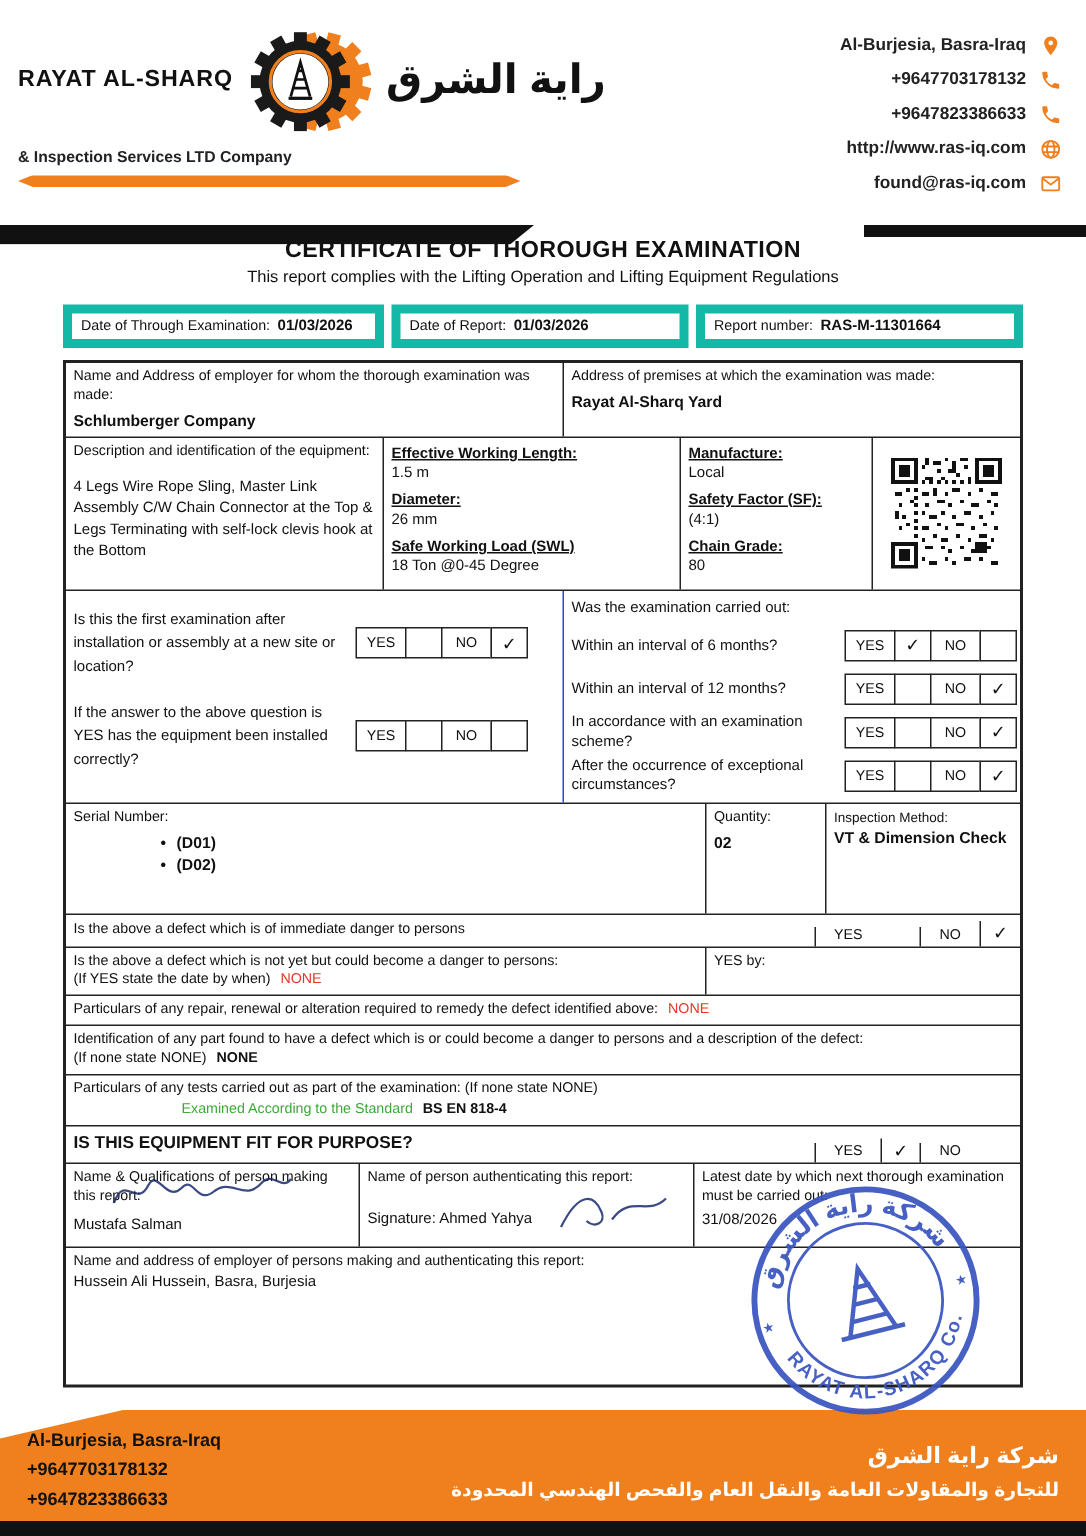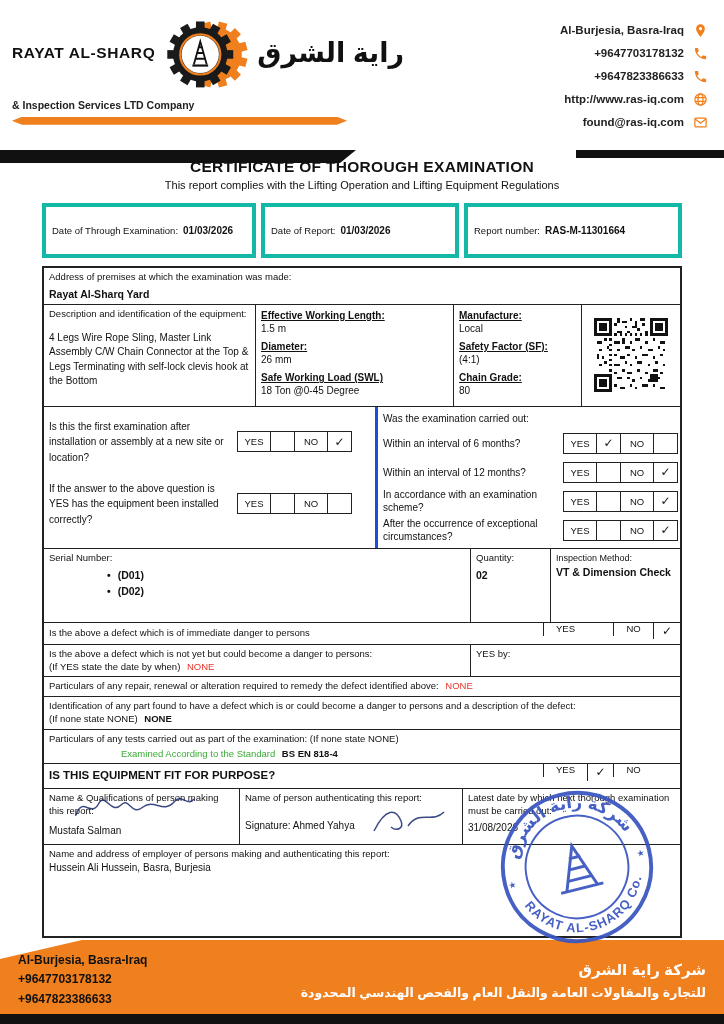--- a/index.html
+++ b/index.html
@@ -24,21 +24,21 @@
             clip-path:polygon(0 0,100% 0,calc(100% - 16px) 100%,0 100%)}
   .bar-right{position:absolute;right:0;top:150px;width:148px;height:8px;background:#111}
 
   
   .title{text-align:center;margin-top:28px}
   .title h1{font-size:15.5px;letter-spacing:.3px}
   .subtitle{font-size:11px;margin-top:3px}
 
   
   .meta{display:flex;gap:5px;margin:12px 42px 0}
-  .meta-cell{border:4px solid #14b8a6;padding:18px 6px;font-size:9.5px;display:flex;gap:5px;align-items:flex-start}
+  .meta-cell{border:6px solid #14b8a6;padding:3px 6px;font-size:9.5px;display:flex;gap:5px;align-items:flex-start}
   .meta-cell .v{font-weight:bold;font-size:10px}
   .mc1{width:214px}.mc2{width:198px}.mc3{flex:1}
 
   
   .mtable{margin:8px 42px 0;border:2px solid #222}
   .trow{display:flex;border-top:1px solid #222}
   .trow:first-child{border-top:none}
   .cell{padding:3px 5px;font-size:9.5px;line-height:1.35}
   .cell + .cell{border-left:1px solid #222}
   .val-b{font-weight:bold;font-size:10.5px;margin-top:3px}
@@ -46,39 +46,39 @@
   .r2 .c1{width:331px}.r2 .c2{flex:1}
   .r3{min-height:102px}
   .r3 .c1{width:211px}.r3 .c2{width:198px}.r3 .c3{width:128px}
   .r3 .c4{flex:1;display:flex;align-items:center;justify-content:center;padding:4px}
   .desc{margin-top:10px;font-size:10px;line-height:1.45}
   .spec-lbl{font-weight:bold;text-decoration:underline;font-size:10px;margin-top:1px}
   .spec-val{font-size:10px;margin-bottom:4px}
 
   .r4{min-height:138px}
   .r4-left{width:331px;padding:4px 2px 2px 5px}
-  .r4-right{flex:1;border-left:3px solid #1d4ed8;padding:4px 2px 2px 5px}
+  .r4-right{flex:1;border-left:1px solid #1d4ed8;padding:4px 2px 2px 5px}
   .qgroup{display:flex;align-items:center;min-height:62px}
   .qtext{width:188px;font-size:10px;line-height:1.55;padding-right:4px}
   .yn{display:flex}
   .yn > div{border:1px solid #222;height:21px;display:flex;align-items:center;justify-content:center;background:#fff}
   .yn > div + div{margin-left:-1px}
   .yn-lbl{width:34px;font-size:9.5px}
   .yn-box{width:25px;font-size:12px;font-weight:bold}
   .carried-header{font-size:10px;margin:2px 0 6px}
   .subq{display:flex;align-items:center;min-height:27px;margin-bottom:2px}
   .subq .txt{flex:1;font-size:10px;line-height:1.3;padding-right:4px}
 
   .r5{min-height:74px}
   .r5 .c1{width:426px}.r5 .c2{width:80px}.r5 .c3{flex:1}
   .bullets{margin:3px 0 0 58px}
   .bullet-line{display:flex;gap:7px;font-weight:bold;font-size:10.5px;line-height:1.5}
   .ins-lbl{font-size:9px}
 
-  .ynrow{align-items:flex-start}
+  .ynrow{align-items:flex-end}
   .ynrow .qcell{flex:1;padding:4px 5px}
   .ynlbl-cell{width:44px;display:flex;align-items:center;justify-content:center;font-size:9.5px;padding:0}
   .ynbox-cell{width:26px;display:flex;align-items:center;justify-content:center;font-size:12px;font-weight:bold;padding:0}
   .ynno-cell{width:40px}
   .ynbox2-cell{width:27px}
 
   .r7 .c1{width:426px}.r7 .c2{flex:1}
   .red{color:#E8342A}
   .green{color:#3BAA35}
   .std{font-weight:bold;color:#111}
@@ -232,20 +232,24 @@
     </div>
     <div class="meta-cell mc3">
       <span>Report number:</span>
       <span class="v">RAS-M-11301664</span>
     </div>
   </div>
 
   <div class="mtable">
 
     <div class="trow r2">
+      <div class="cell c1">
+        <div>Name and Address of employer for whom the thorough examination was made:</div>
+        <div class="val-b">Schlumberger Company</div>
+      </div>
       <div class="cell c2">
         <div>Address of premises at which the examination was made:</div>
         <div class="val-b">Rayat Al-Sharq Yard</div>
       </div>
     </div>
 
     <div class="trow r3">
       <div class="cell c1">
         <div>Description and identification of the equipment:</div>
         <div class="desc">4 Legs Wire Rope Sling, Master Link Assembly C/W Chain Connector at the Top &amp; Legs Terminating with self-lock clevis hook at the Bottom</div>

